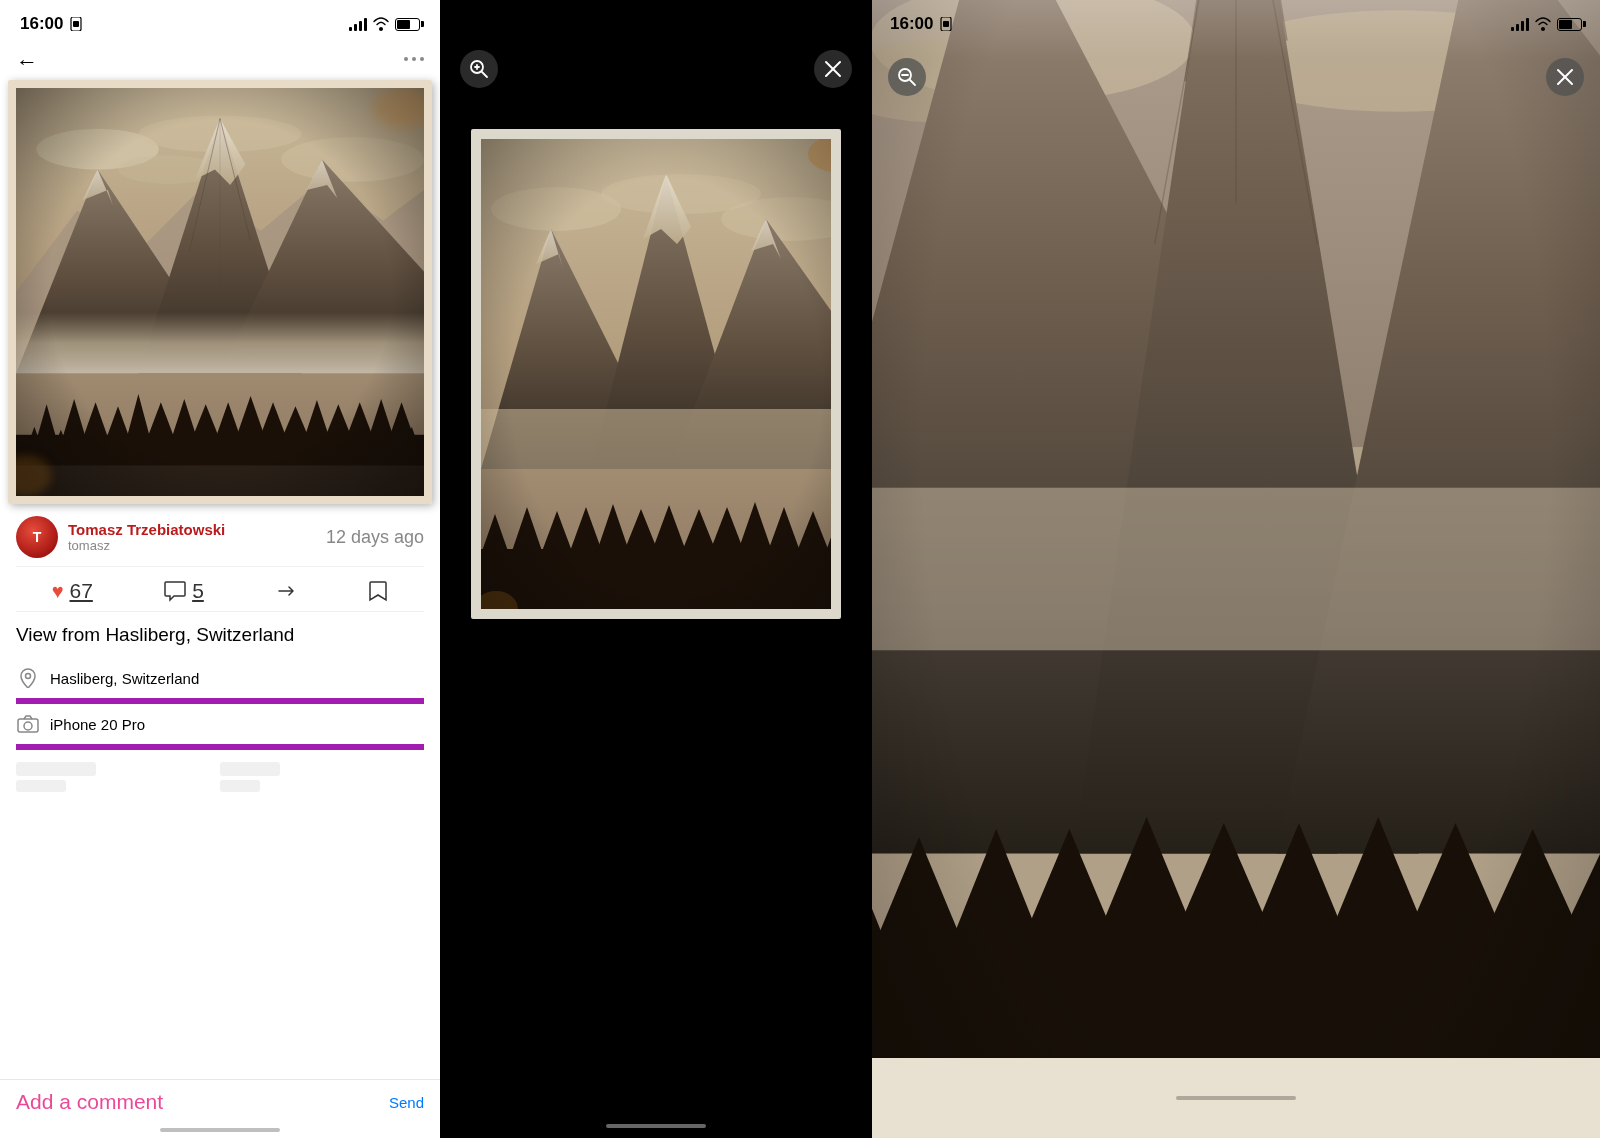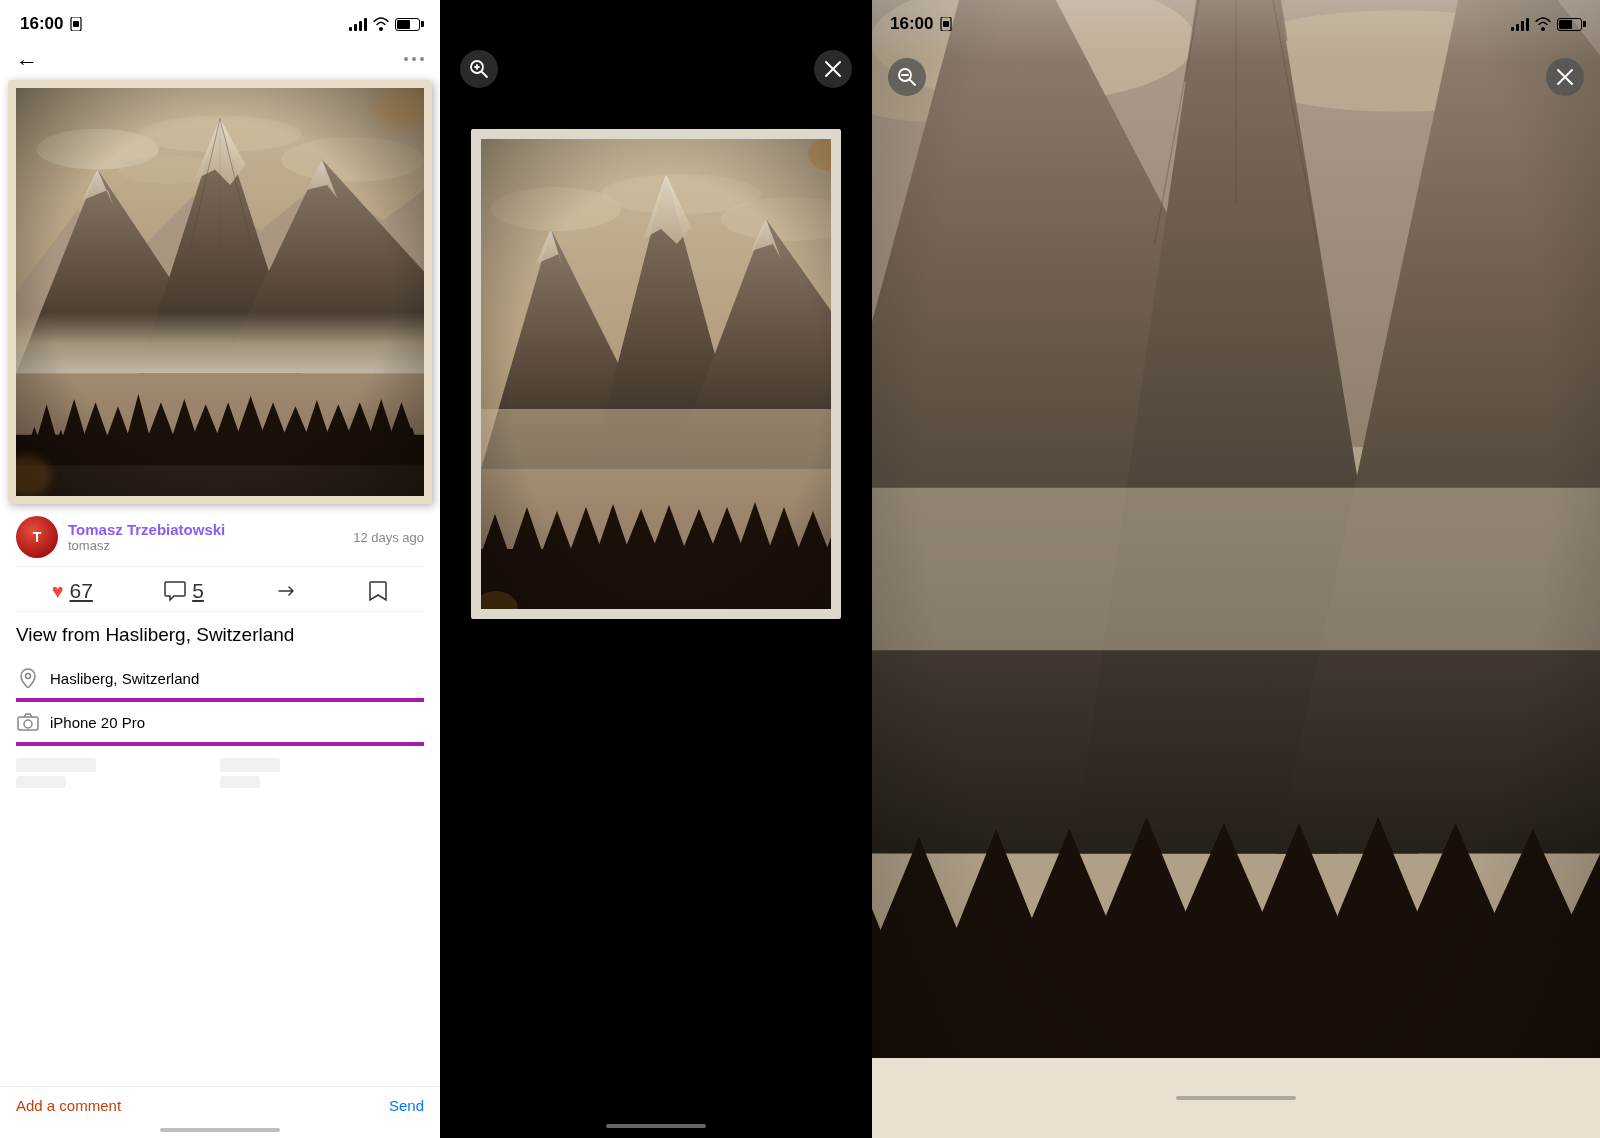--- a/index.html
+++ b/index.html
@@ -174,28 +174,28 @@
       display: flex;
       align-items: center;
       justify-content: center;
       color: #fff;
       font-size: 14px;
       font-weight: 700;
     }
     .author-name {
       font-size: 15px;
       font-weight: 600;
-      color: #8b5cf6;
+      color: #b91c1c;
     }
     .author-handle {
       font-size: 13px;
       color: #888;
     }
     .post-time {
-      font-size: 13px;
+      font-size: 18px;
       color: #888;
     }
 
     .actions-row {
       display: flex;
       justify-content: space-around;
       align-items: center;
       padding: 12px 0 8px;
       border-top: 1px solid #f0f0f0;
       border-bottom: 1px solid #f0f0f0;
@@ -224,21 +224,21 @@
       font-size: 19px;
       color: #000;
       padding: 4px 0 12px;
     }
 
     .meta-row {
       display: flex;
       align-items: center;
       gap: 10px;
       padding: 8px 0;
-      border-bottom: 4px solid #a21caf;
+      border-bottom: 6px solid #a21caf;
     }
     .meta-icon {
       width: 24px;
       height: 24px;
       display: flex;
       align-items: center;
       justify-content: center;
       color: #888;
       font-size: 16px;
     }
@@ -272,22 +272,22 @@
       left: 0;
       right: 0;
       background: #fff;
       border-top: 1px solid #e8e8e8;
       padding: 10px 16px 24px;
       display: flex;
       align-items: center;
       justify-content: space-between;
     }
     .comment-input {
-      font-size: 15px;
-      color: #c2410c;
+      font-size: 21px;
+      color: #ec4899;
     }
     .comment-send {
       font-size: 15px;
       color: #007aff;
       font-weight: 500;
     }
 
     .home-indicator {
       position: absolute;
       bottom: 6px;

